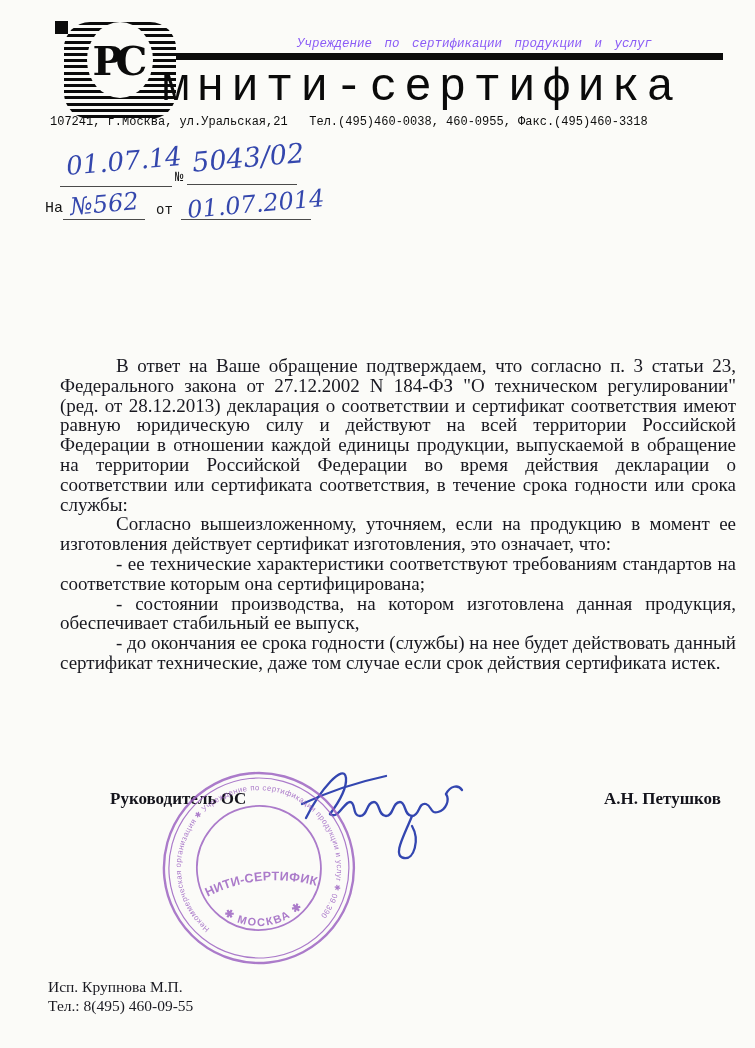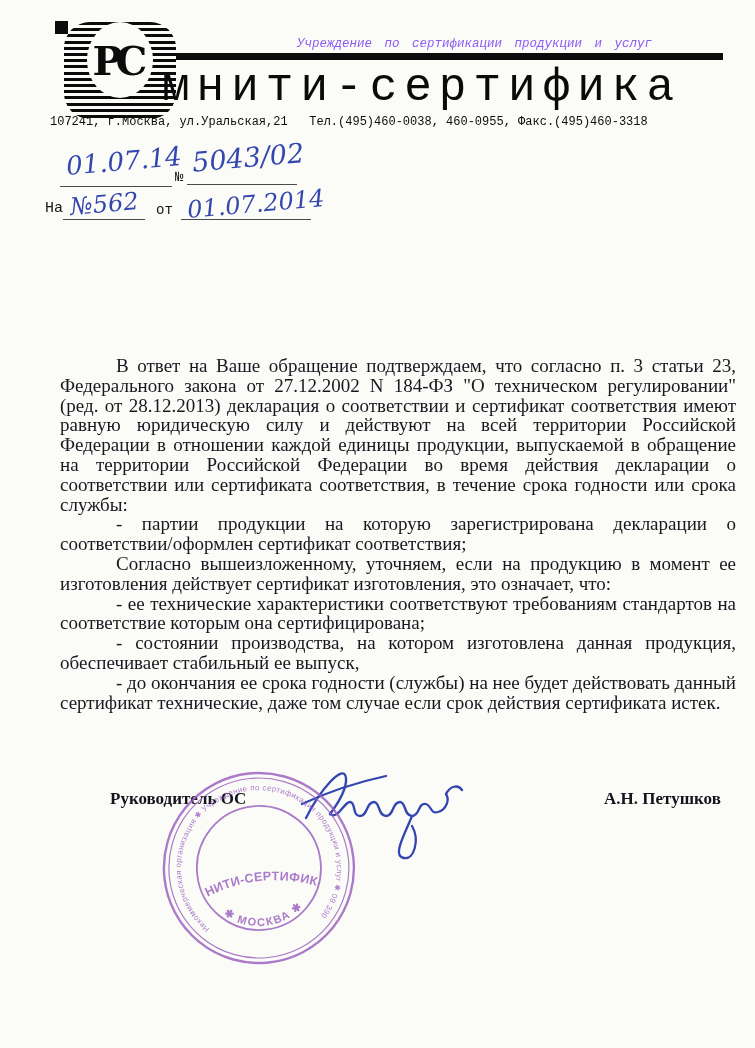--- a/index.html
+++ b/index.html
@@ -110,21 +110,20 @@
   <div class="mono-label" style="left:45px; top:200px; font-size:15px;">На</div>
   <div class="hand" style="left:70px; top:190px; font-size:24px;">№562</div>
   <div class="uline" style="left:63px; top:219px; width:82px;"></div>
   <div class="mono-label" style="left:156px; top:202px;">от</div>
   <div class="uline" style="left:181px; top:219px; width:130px;"></div>
   <div class="hand" style="left:187px; top:190px; font-size:24px;">01.07.2014</div>
 
 
   <div class="body-text">
     <p>В ответ на Ваше обращение подтверждаем, что согласно п. 3 статьи 23, Федерального закона от 27.12.2002 N 184-ФЗ "О техническом регулировании" (ред. от 28.12.2013) декларация о соответствии и сертификат соответствия имеют равную юридическую силу и действуют на всей территории Российской Федерации в отношении каждой единицы продукции, выпускаемой в обращение на территории Российской Федерации во время действия декларации о соответствии или сертификата соответствия, в течение срока годности или срока службы:</p>
-    <p>- партии продукции на которую зарегистрирована декларации о соответствии/оформлен сертификат соответствия;</p>
     <p>Согласно вышеизложенному, уточняем, если на продукцию в момент ее изготовления действует сертификат изготовления, это означает, что:</p>
     <p>- ее технические характеристики соответствуют требованиям стандартов на соответствие которым она сертифицирована;</p>
     <p>- состоянии производства, на котором изготовлена данная продукция, обеспечивает стабильный ее выпуск,</p>
     <p>- до окончания ее срока годности (службы) на нее будет действовать данный сертификат технические, даже  том случае если срок действия сертификата истек.</p>
   </div>
 
   <div class="sig-title">Руководитель ОС</div>
   <div class="sig-name">А.Н. Петушков</div>
 
   <svg class="sig-svg" width="175" height="115" viewBox="0 0 175 115">
@@ -154,14 +153,18 @@
       </text>
       <text font-size="12.5" font-weight="bold" text-anchor="middle" letter-spacing="0.3">
         <textPath href="#centerPath" startOffset="50%">"МНИТИ-СЕРТИФИКА"</textPath>
       </text>
       <text font-size="11" font-weight="bold" text-anchor="middle" letter-spacing="1.5">
         <textPath href="#bottomPath" startOffset="50%">✱ МОСКВА ✱</textPath>
       </text>
     </g>
   </svg>
 
+  <div class="footer">
+    <div>Исп. Крупнова М.П.</div>
+    <div>Тел.: 8(495) 460-09-55</div>
+  </div>
 
 </div>
 
 </body></html>

